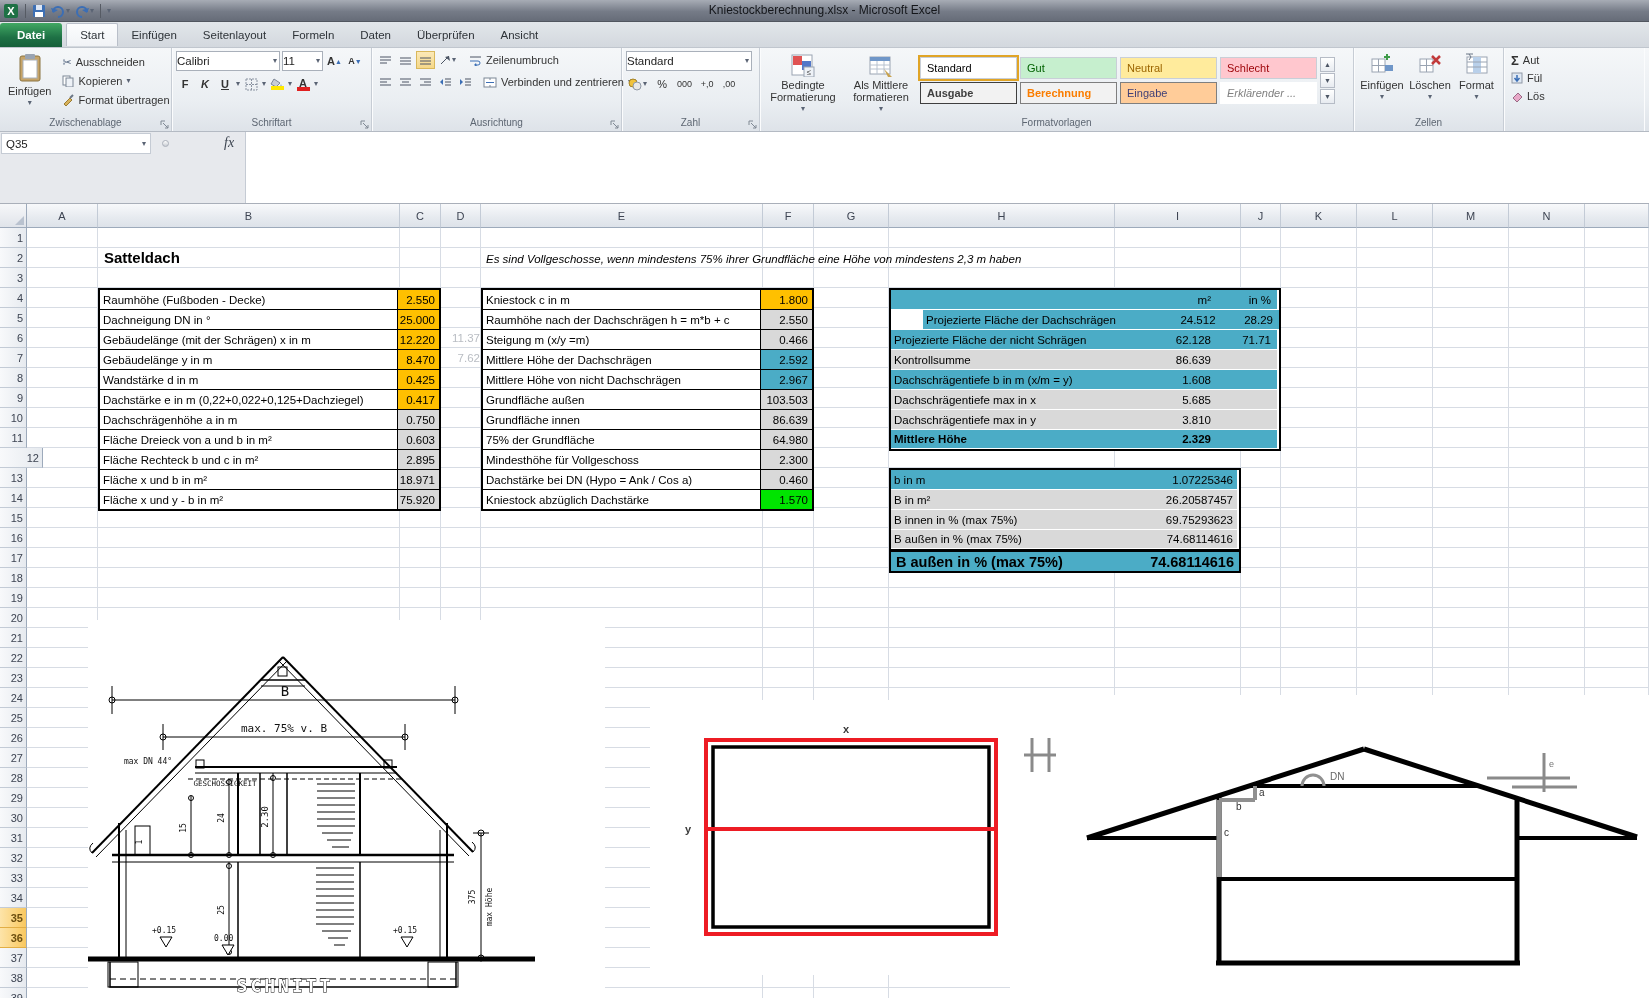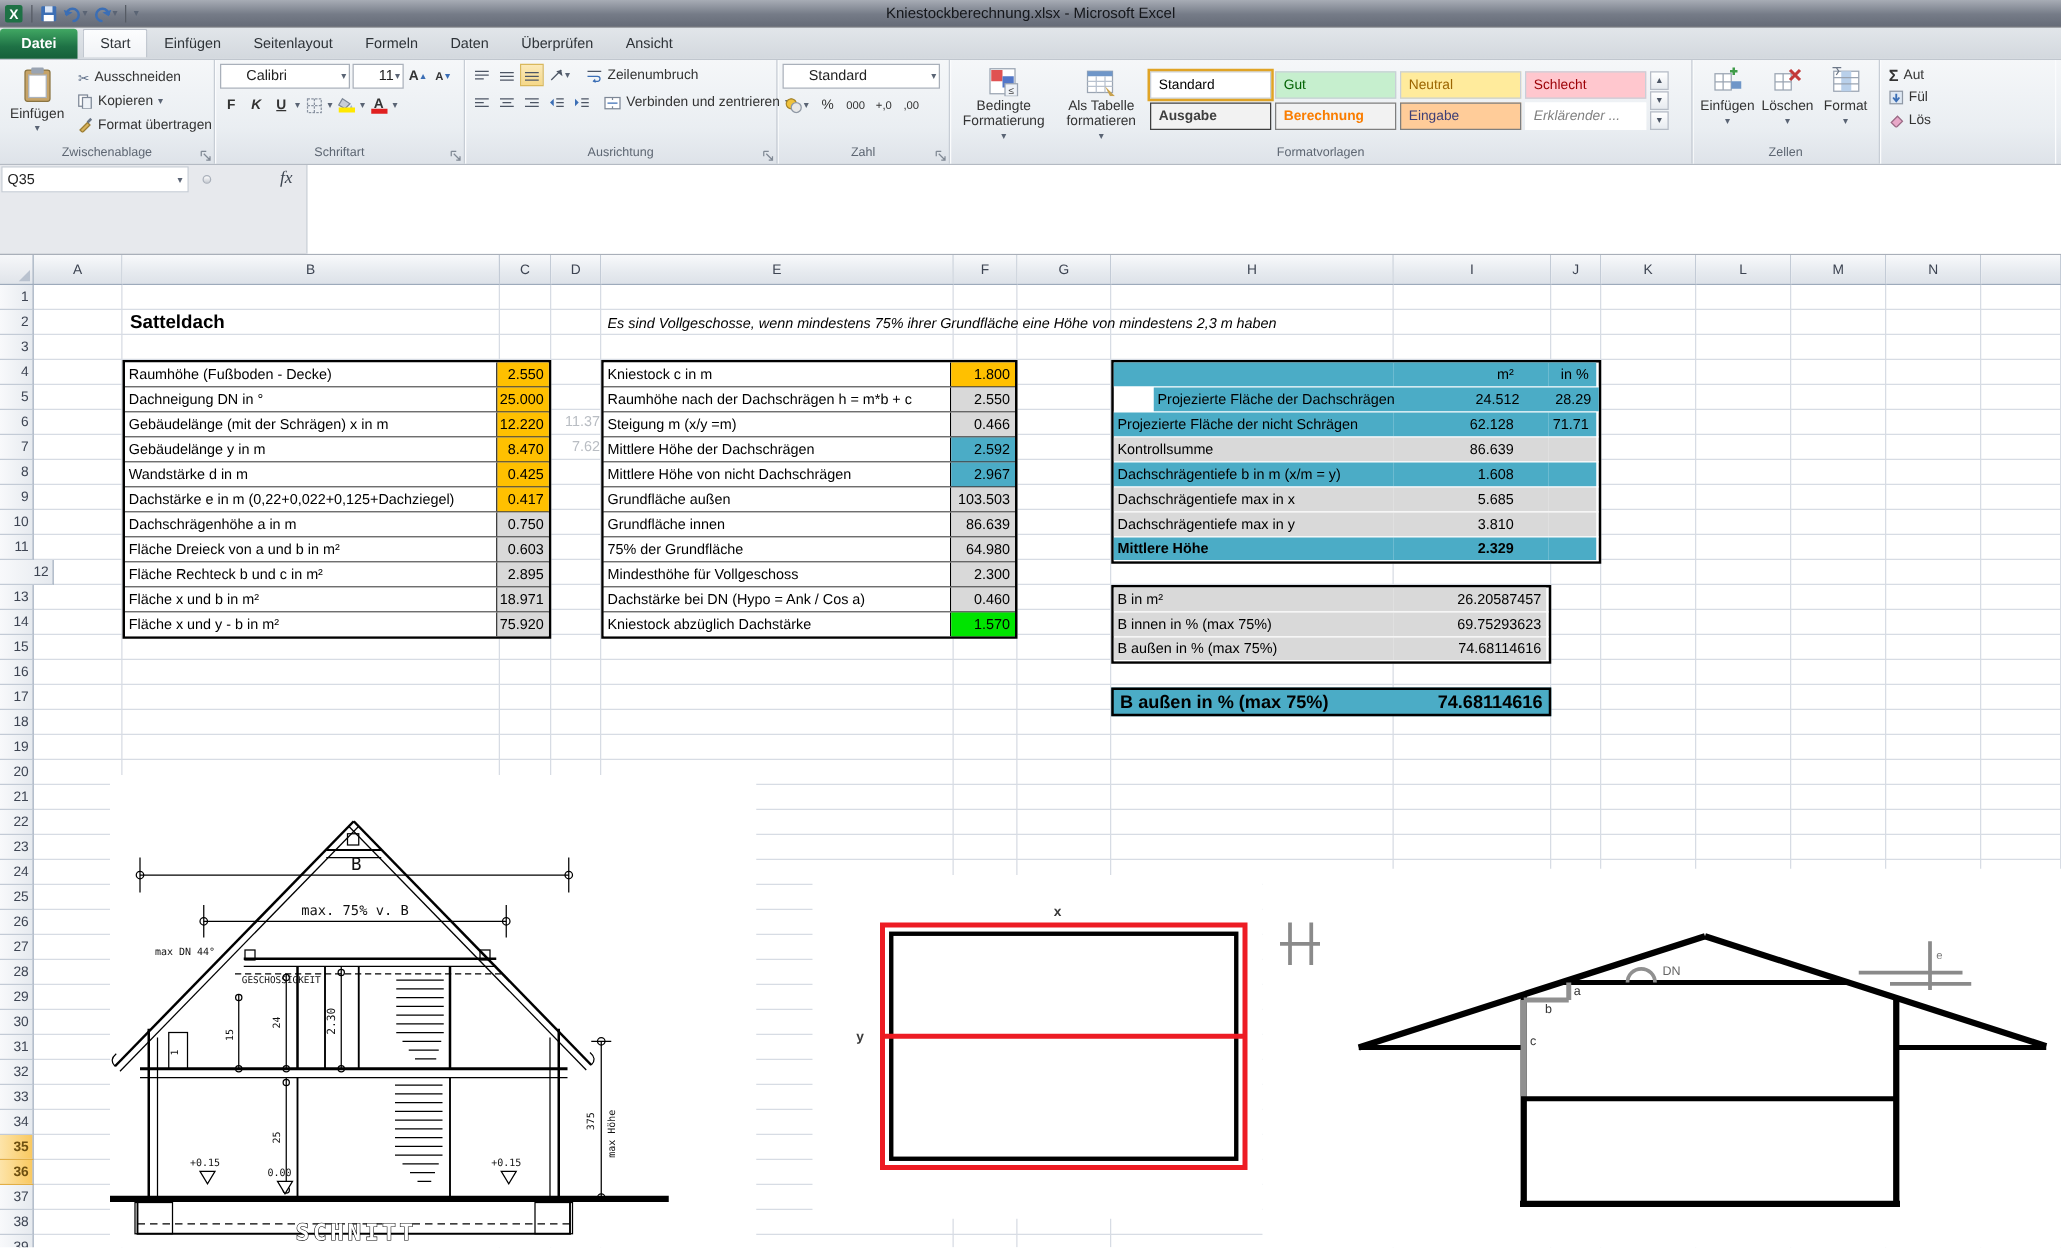--- a/index.html
+++ b/index.html
@@ -26,21 +26,21 @@
   
   .ribbon{position:absolute;top:48px;left:0;right:0;height:84px;
     background:linear-gradient(#f5f7f9,#eaeef2 65%,#dee3e9);border-bottom:1px solid #b4bac3;display:flex;z-index:28;overflow:hidden}
   .group{position:relative;height:100%;border-right:1px solid #c7cdd5;box-shadow:1px 0 0 #fbfcfd;padding:3px 4px 15px 4px;flex:none}
   .g-label{position:absolute;bottom:1px;left:0;right:0;height:13px;font-size:10px;color:#5d6672;text-align:center;white-space:nowrap}
   .launch{position:absolute;right:2px;bottom:2px;opacity:.8}
   .sbtn{display:flex;align-items:center;gap:4px;font-size:11px;color:#333;padding:1px 3px;border-radius:2px;white-space:nowrap;height:18px}
   .bigbtn{display:flex;flex-direction:column;align-items:center;justify-content:flex-start;gap:2px;font-size:11px;color:#333;
     padding:2px 4px;text-align:center;line-height:12px;height:64px}
   .combo{background:#fff;border:1px solid #a9b0ba;height:20px;display:flex;align-items:center;justify-content:space-between;
-    font-size:11.5px;padding:0 2px 0 20px;color:#222}
+    font-size:11.5px;padding:0 2px 0 0;color:#222}
   .caret{font-size:8px;color:#5a6474;line-height:1}
   .mini{display:inline-flex;align-items:center;justify-content:center;height:18px;min-width:18px;font-size:11px;color:#333;padding:0 2px}
   .row-h18{display:flex;align-items:center;gap:2px;margin-bottom:3px}
   .glyph{font-family:"DejaVu Sans",sans-serif}
   .fK{font-style:italic;font-weight:bold}
   .fU{text-decoration:underline;font-weight:bold}
   .colorbar{display:block;width:13px;height:4px;margin-top:-2px}
   
   .gallery{display:grid;grid-template-columns:repeat(4,97px);grid-auto-rows:22px;gap:3px;margin-top:6px}
   .gitem{border:1px solid #c9cfd7;font-size:11px;display:flex;align-items:center;padding:0 6px;background:#fff;white-space:nowrap;overflow:hidden}
@@ -399,21 +399,21 @@
         <div class="bigbtn" style="width:78px">
           <svg width="26" height="26">
               <rect x="2" y="4" width="20" height="17" fill="#fff" stroke="#9aa4b2"></rect>
               <rect x="2" y="4" width="20" height="4" fill="#6f96c8"></rect>
               <line x1="2" y1="12" x2="22" y2="12" stroke="#b8c2cf"></line>
               <line x1="2" y1="16" x2="22" y2="16" stroke="#b8c2cf"></line>
               <line x1="9" y1="8" x2="9" y2="21" stroke="#b8c2cf"></line>
               <line x1="16" y1="8" x2="16" y2="21" stroke="#b8c2cf"></line>
               <path d="M16,16 L24,24 L20,24 Z" fill="#c8a24e"></path>
             </svg>
-          <span>Als Tabelle formatieren</span>
+          <span>Als Mittlere formatieren</span>
             <span class="caret">▾</span>
         </div>
         <div class="gallery" id="gallery">
             <div class="gitem sel" style="background: rgb(255, 255, 255); color: rgb(0, 0, 0); border-color: rgb(201, 207, 215);">Standard</div>
             <div class="gitem" style="background: rgb(198, 239, 206); color: rgb(0, 97, 0); border-color: rgb(201, 207, 215);">Gut</div>
             <div class="gitem" style="background: rgb(255, 235, 156); color: rgb(156, 101, 0); border-color: rgb(201, 207, 215);">Neutral</div>
             <div class="gitem" style="background: rgb(255, 199, 206); color: rgb(156, 0, 6); border-color: rgb(201, 207, 215);">Schlecht</div>
             <div class="gitem" style="background: rgb(242, 242, 242); color: rgb(63, 63, 63); border-color: rgb(63, 63, 63); font-weight: bold;">Ausgabe</div>
             <div class="gitem" style="background: rgb(242, 242, 242); color: rgb(250, 125, 0); border-color: rgb(127, 127, 127); font-weight: bold;">Berechnung</div>
             <div class="gitem" style="background: rgb(255, 204, 153); color: rgb(63, 63, 118); border-color: rgb(127, 127, 127);">Eingabe</div>
@@ -742,20 +742,24 @@
         <div class="xc val pad6 calc" style="width: 38px;"></div>
       </div>
       <div class="xrow">
         <div class="xc teal bold" style="width: 224px;">Mittlere Höhe</div>
         <div class="xc val pad30 teal bold" style="width: 124px;">2.329</div>
         <div class="xc val pad6 teal bold" style="width: 38px;"></div>
       </div>
     </div>
   <div class="xtable t3" id="t4" style="left:889px;top:468px;width:352px">
       <div class="xrow">
+        <div class="xc teal" style="width: 224px;">b in m</div>
+        <div class="xc val teal" style="width: 122px;">1.07225346</div>
+      </div>
+      <div class="xrow">
         <div class="xc calc" style="width: 224px;">B in m²</div>
         <div class="xc val calc" style="width: 122px;">26.20587457</div>
       </div>
       <div class="xrow">
         <div class="xc calc" style="width: 224px;">B innen in % (max 75%)</div>
         <div class="xc val calc" style="width: 122px;">69.75293623</div>
       </div>
       <div class="xrow">
         <div class="xc calc" style="width: 224px;">B außen in % (max 75%)</div>
         <div class="xc val calc" style="width: 122px;">74.68114616</div>

